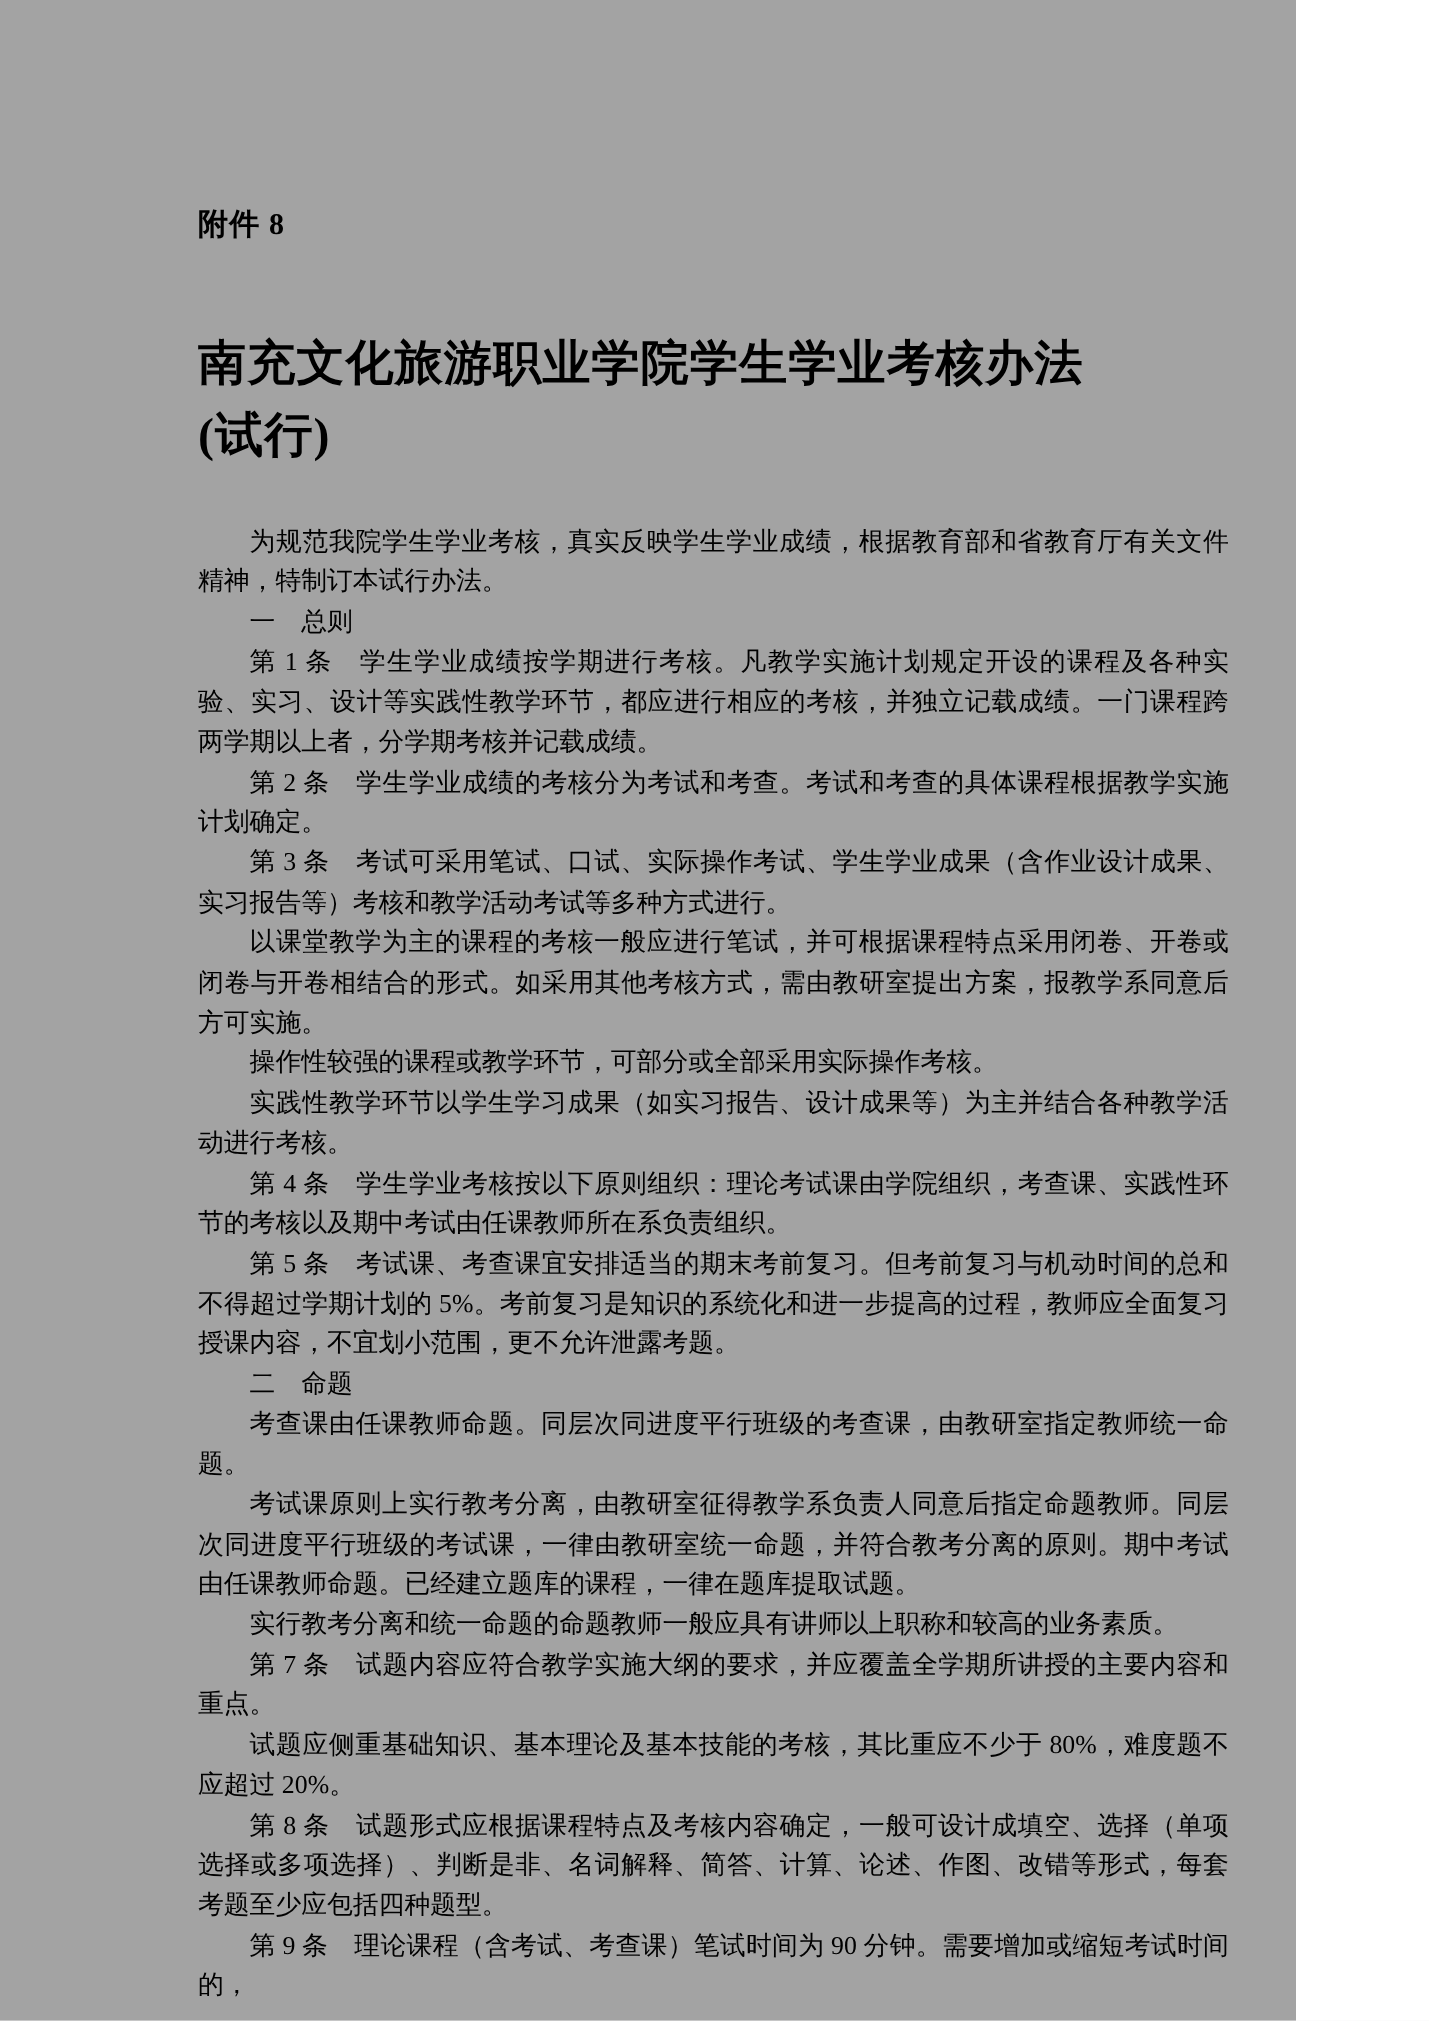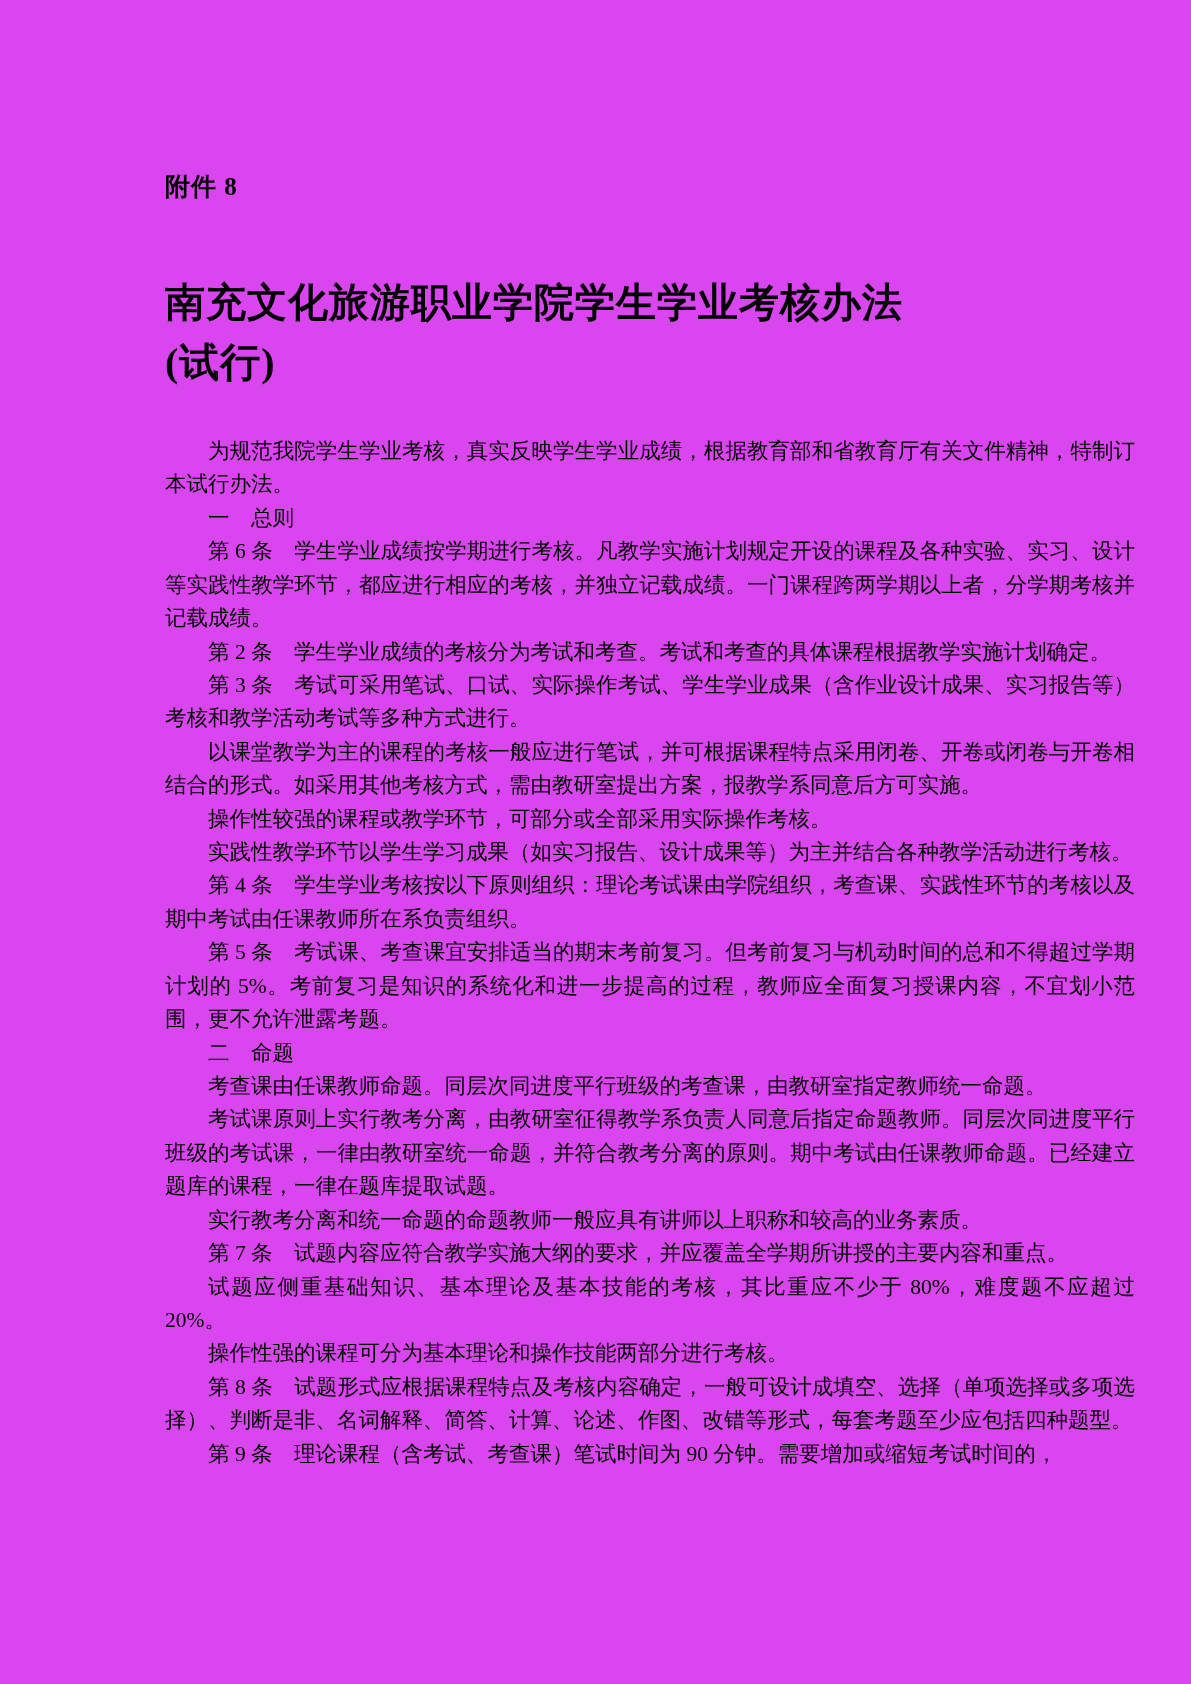--- a/index.html
+++ b/index.html
@@ -1,23 +1,23 @@
 <!DOCTYPE html>
 <html><head>
 <meta charset="utf-8">
 <style>
   html, body {
     margin: 0;
     padding: 0;
     background: #ffffff;
   }
   .page {
-    width: 1191px;
+    width: 1080px;
     height: 1684px;
-    background: #d946ef;
+    background: #a3a3a3;
     position: relative;
     box-sizing: border-box;
     padding: 170px 56px 0 165px;
     font-family: "Liberation Serif", "DejaVu Serif", serif;
     color: #000000;
   }
   .attachment-label {
     font-family: "Liberation Serif", "DejaVu Serif", serif;
     font-weight: bold;
     font-size: 25px;
@@ -58,32 +58,31 @@
   <div class="attachment-label">附件 8</div>
 
   <h1 class="doc-title">
     <span>南充文化旅游职业学院学生学业考核办法</span>
     <span class="line2">(试行)</span>
   </h1>
 
   <div class="body-text">
     <p>为规范我院学生学业考核，真实反映学生学业成绩，根据教育部和省教育厅有关文件精神，特制订本试行办法。</p>
     <p class="section-head">一　总则</p>
-    <p>第 6 条　学生学业成绩按学期进行考核。凡教学实施计划规定开设的课程及各种实验、实习、设计等实践性教学环节，都应进行相应的考核，并独立记载成绩。一门课程跨两学期以上者，分学期考核并记载成绩。</p>
+    <p>第 1 条　学生学业成绩按学期进行考核。凡教学实施计划规定开设的课程及各种实验、实习、设计等实践性教学环节，都应进行相应的考核，并独立记载成绩。一门课程跨两学期以上者，分学期考核并记载成绩。</p>
     <p>第 2 条　学生学业成绩的考核分为考试和考查。考试和考查的具体课程根据教学实施计划确定。</p>
     <p>第 3 条　考试可采用笔试、口试、实际操作考试、学生学业成果（含作业设计成果、实习报告等）考核和教学活动考试等多种方式进行。</p>
     <p>以课堂教学为主的课程的考核一般应进行笔试，并可根据课程特点采用闭卷、开卷或闭卷与开卷相结合的形式。如采用其他考核方式，需由教研室提出方案，报教学系同意后方可实施。</p>
     <p>操作性较强的课程或教学环节，可部分或全部采用实际操作考核。</p>
     <p>实践性教学环节以学生学习成果（如实习报告、设计成果等）为主并结合各种教学活动进行考核。</p>
     <p>第 4 条　学生学业考核按以下原则组织：理论考试课由学院组织，考查课、实践性环节的考核以及期中考试由任课教师所在系负责组织。</p>
     <p>第 5 条　考试课、考查课宜安排适当的期末考前复习。但考前复习与机动时间的总和不得超过学期计划的 5%。考前复习是知识的系统化和进一步提高的过程，教师应全面复习授课内容，不宜划小范围，更不允许泄露考题。</p>
     <p class="section-head">二　命题</p>
     <p>考查课由任课教师命题。同层次同进度平行班级的考查课，由教研室指定教师统一命题。</p>
     <p>考试课原则上实行教考分离，由教研室征得教学系负责人同意后指定命题教师。同层次同进度平行班级的考试课，一律由教研室统一命题，并符合教考分离的原则。期中考试由任课教师命题。已经建立题库的课程，一律在题库提取试题。</p>
     <p>实行教考分离和统一命题的命题教师一般应具有讲师以上职称和较高的业务素质。</p>
     <p>第 7 条　试题内容应符合教学实施大纲的要求，并应覆盖全学期所讲授的主要内容和重点。</p>
     <p>试题应侧重基础知识、基本理论及基本技能的考核，其比重应不少于 80%，难度题不应超过 20%。</p>
-    <p>操作性强的课程可分为基本理论和操作技能两部分进行考核。</p>
     <p>第 8 条　试题形式应根据课程特点及考核内容确定，一般可设计成填空、选择（单项选择或多项选择）、判断是非、名词解释、简答、计算、论述、作图、改错等形式，每套考题至少应包括四种题型。</p>
     <p>第 9 条　理论课程（含考试、考查课）笔试时间为 90 分钟。需要增加或缩短考试时间的，</p>
   </div>
 
 </div>
 
 </body></html>

